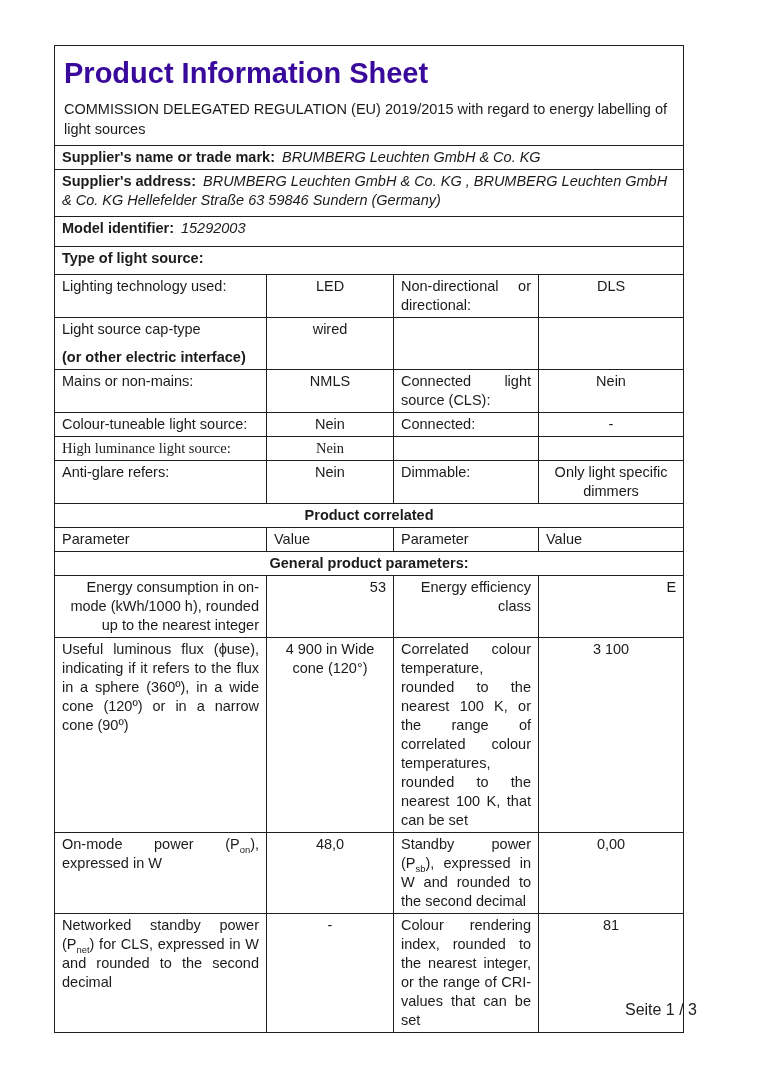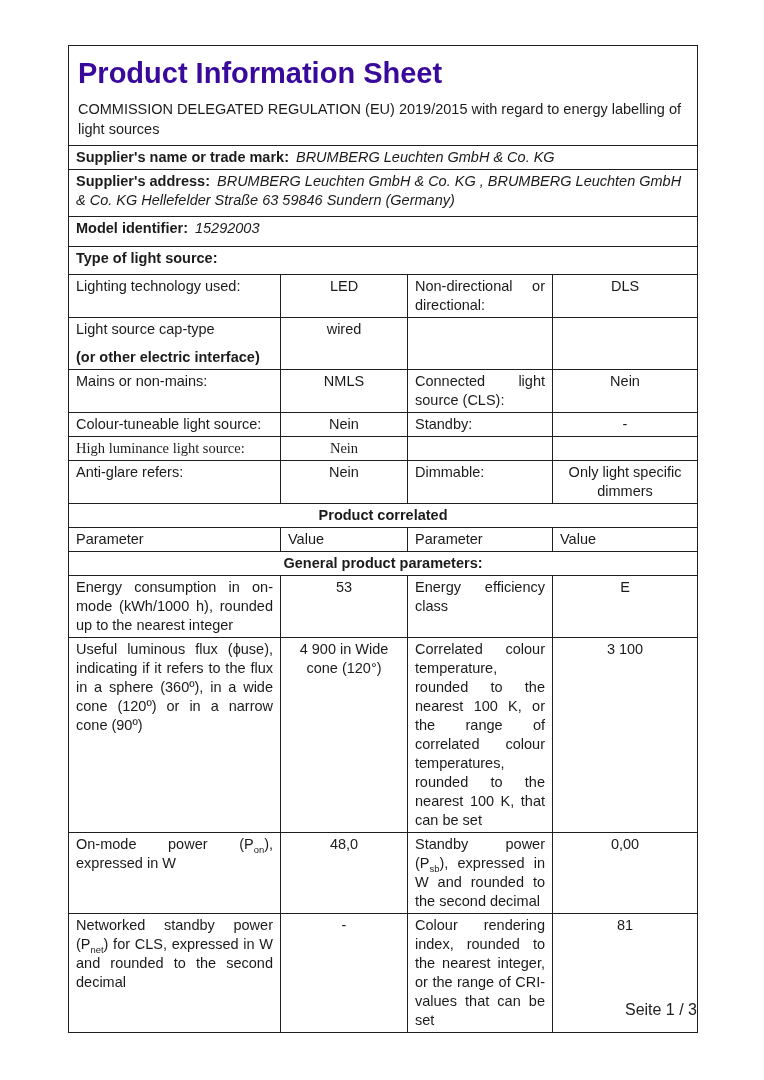--- a/index.html
+++ b/index.html
@@ -14,21 +14,21 @@
     background: #ffffff;
     font-family: "Liberation Sans", sans-serif;
     color: #1b1b1b;
     font-size: 14.5px;
     line-height: 19px;
   }
   table.sheet {
     border-collapse: collapse;
     table-layout: fixed;
     width: 629px;
-    margin-left: 68px;
+    margin-left: 54px;
     padding-top: 0;
     position: absolute;
     top: 45px;
     left: 0;
   }
   table.sheet td {
     border: 1.5px solid #1f1f1f;
     vertical-align: top;
     padding: 2px 7px;
     box-sizing: border-box;
@@ -61,21 +61,21 @@
   tr.rh-thead td { height: 28px; }
   tr.rh-t1 td { height: 42px; }
   tr.rh-t2 td { height: 44px; }
   tr.rh-t3 td { height: 41px; }
   tr.rh-t4 td { height: 21px; }
   tr.rh-t5 td { height: 22px; font-family: Liberation Serif, serif; }
   tr.rh-t6 td { height: 40px; }
   tr.rh-pp td { height: 22px; }
   tr.rh-ch td { height: 22px; }
   tr.rh-gpp td { height: 21px; }
-  tr.rh-g1 td { height: 59px; }
+  tr.rh-g1 td { height: 59px; text-align: right; }
   tr.rh-g2 td { height: 188px; }
   tr.rh-g3 td { height: 77px; }
   tr.rh-g4 td { height: 112px; }
 
   .footer {
     position: absolute;
     top: 1003px;
     left: 68px;
     width: 629px;
     text-align: right;
@@ -147,21 +147,21 @@
     <tr class="rh-t3">
       <td class="p">Mains or non-mains:</td>
       <td class="v">NMLS</td>
       <td class="p">Connected light source (CLS):</td>
       <td class="v">Nein</td>
     </tr>
 
     <tr class="rh-t4">
       <td class="p">Colour-tuneable light source:</td>
       <td class="v">Nein</td>
-      <td class="p">Standby:</td>
+      <td class="p">Connected:</td>
       <td class="v">-</td>
     </tr>
 
     <tr class="rh-t5">
       <td class="p">High luminance light source:</td>
       <td class="v">Nein</td>
       <td class="p"></td>
       <td class="v"></td>
     </tr>
 

